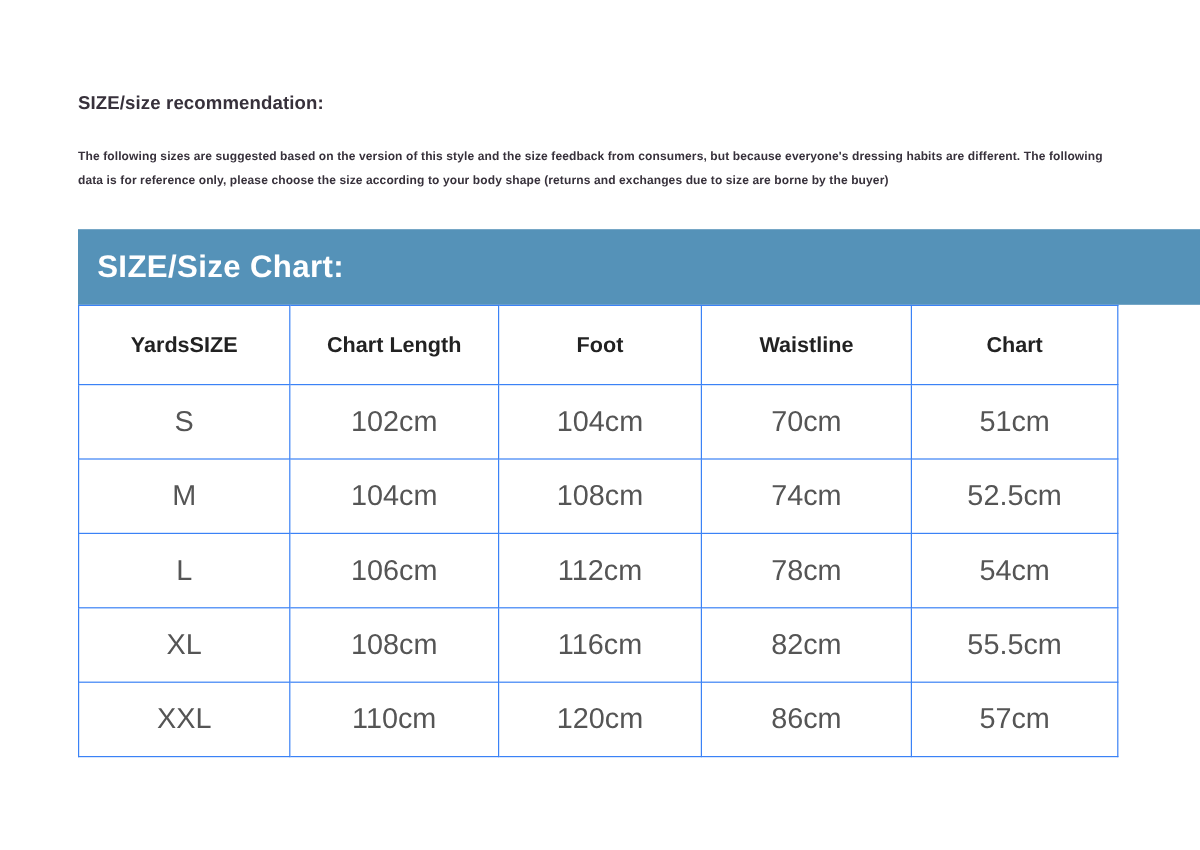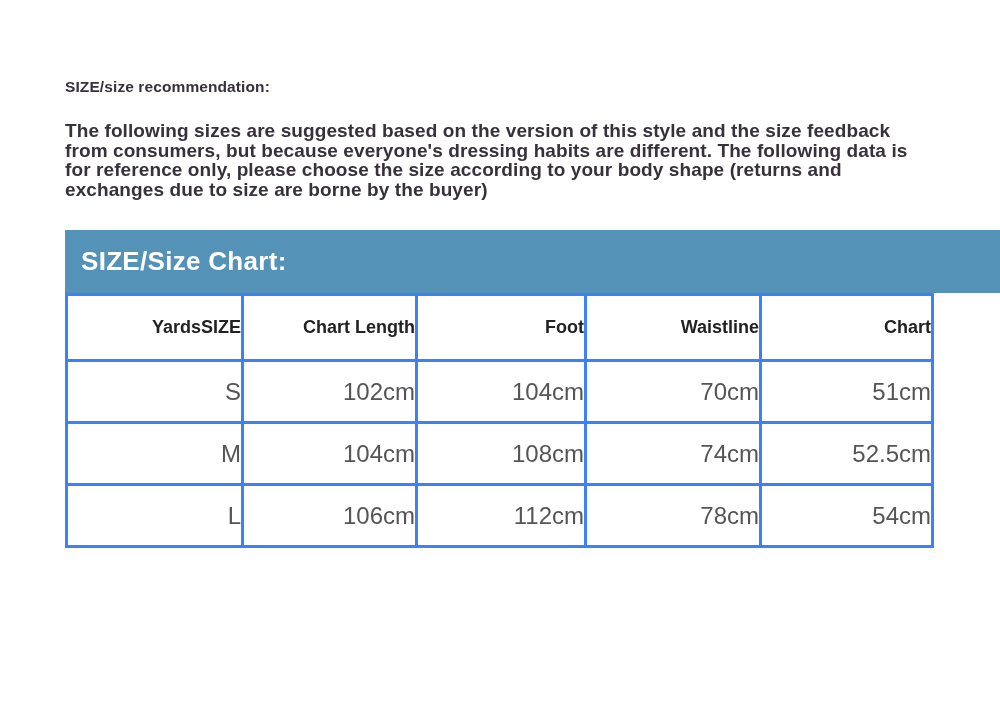--- a/index.html
+++ b/index.html
@@ -20,21 +20,21 @@
   .section-title {
     margin: 0;
     font-size: 15.5px;
     font-weight: bold;
     color: #37313b;
     letter-spacing: 0.1px;
   }
   .section-desc {
     margin: 25px 0 0 0;
     width: 868px;
-    font-size: 19px;
+    font-size: 10px;
     font-weight: bold;
     color: #37313b;
     line-height: 19.5px;
     letter-spacing: 0.1px;
   }
   .chart-title-bar {
     margin-top: 31px;
     width: 976px;
     height: 63px;
     background: #5592b8;
@@ -48,22 +48,22 @@
     font-weight: bold;
     letter-spacing: 0.3px;
   }
   table.size-table {
     width: 866px;
     border-collapse: collapse;
     table-layout: fixed;
   }
   .size-table th,
   .size-table td {
-    border: 3px solid #3b82f6;
-    text-align: right;
+    border: 1px solid #3b82f6;
+    text-align: center;
     vertical-align: middle;
     padding: 0;
     background: #ffffff;
   }
   .size-table th {
     height: 66px;
     font-size: 18px;
     font-weight: bold;
     color: #222222;
   }
@@ -124,16 +124,30 @@
         <td>74cm</td>
         <td>52.5cm</td>
       </tr>
       <tr>
         <td>L</td>
         <td>106cm</td>
         <td>112cm</td>
         <td>78cm</td>
         <td>54cm</td>
       </tr>
+      <tr>
+        <td>XL</td>
+        <td>108cm</td>
+        <td>116cm</td>
+        <td>82cm</td>
+        <td>55.5cm</td>
+      </tr>
+      <tr>
+        <td>XXL</td>
+        <td>110cm</td>
+        <td>120cm</td>
+        <td>86cm</td>
+        <td>57cm</td>
+      </tr>
     </tbody>
   </table>
 
 </div>
 
 </body></html>

